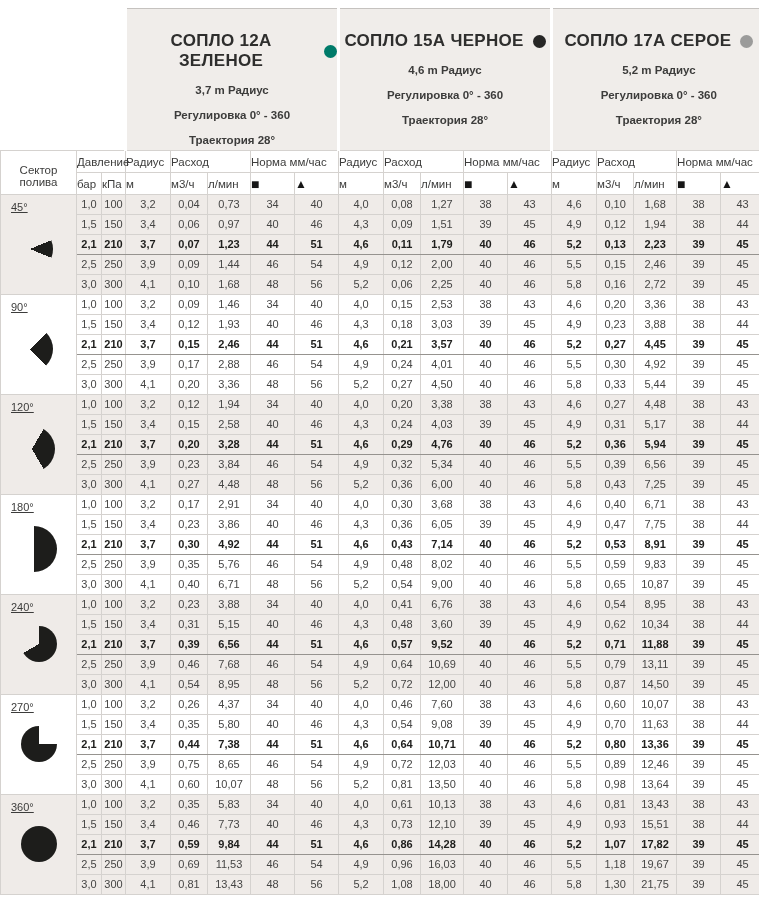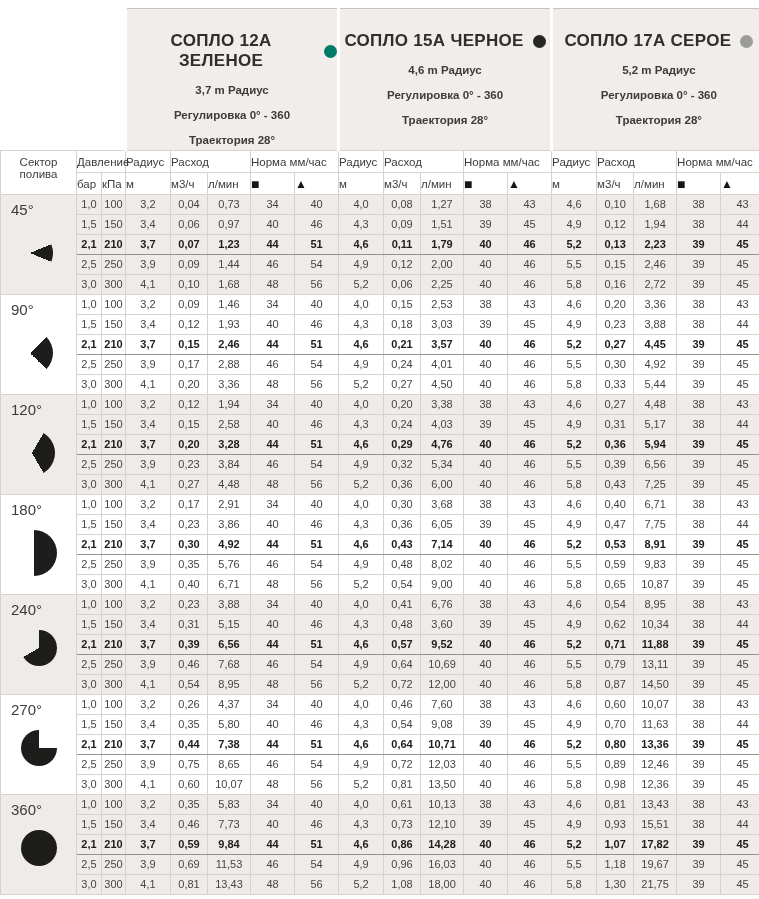--- a/index.html
+++ b/index.html
@@ -25,36 +25,36 @@
   }
   .dot { width:13px; height:13px; border-radius:50%; display:inline-block; flex:0 0 auto; }
   .nz-sub { font-size:11.5px; font-weight:600; color:#3c3c3b; margin-top:13px;text-align:center; }
   .nz-sub:first-of-type { margin-top:24px; }
 
   
   tr.colhead th, tr.units th {
     background:#fff; font-size:11.5px; color:#3c3c3b; text-align:left;
     font-weight:400; height:21px;
   }
-  tr.colhead th.sector-head { vertical-align:top; padding-top:5px; text-align:center; }
+  tr.colhead th.sector-head { vertical-align:top; padding-top:13px; text-align:center; }
   tr.units th.sym { font-size:14px; color:#161616; }
   tr.units th.sym-tri { font-size:12px; }
 
   
   tbody td {
     font-size:11px; text-align:center; color:#454544; height:19px;
     background:#fff; line-height:1;
   }
   tr.shaded td { background:#efebe8; }
   tr.bold-row td {
     font-weight:700; color:#1d1d1b;
     border-top:1px solid #96938f; border-bottom:1px solid #96938f;
   }
   td.sector-cell { vertical-align:top; text-align:left; }
-  .sector-angle { font-size:15px; color:#3c3c3b; padding:7px 0 0 10px; }
+  .sector-angle { font-size:11px; color:#3c3c3b; padding:7px 0 0 10px;text-decoration:underline; }
   .sector-icon { border-radius:50%; margin:13px auto 0 auto; }
 </style>
 </head>
 <body>
 
 <div class="wrap">
 <table>
   <colgroup>
     <col style="width:76px">
         <col style="width:25px">
@@ -723,21 +723,21 @@
           <td>10,07</td>
           <td>48</td>
           <td>56</td>
           <td>5,2</td>
           <td>0,81</td>
           <td>13,50</td>
           <td>40</td>
           <td>46</td>
           <td>5,8</td>
           <td>0,98</td>
-          <td>12,36</td>
+          <td>13,64</td>
           <td>39</td>
           <td>45</td>
         </tr>
         <tr class="shaded">
           <td rowspan="5" class="sector-cell">
             <div class="sector-angle">360°</div>
             <div class="sector-icon" style="width: 36px; height: 36px; background: rgb(29, 29, 27);"></div>
           </td>
           <td>1,0</td>
           <td>100</td>

